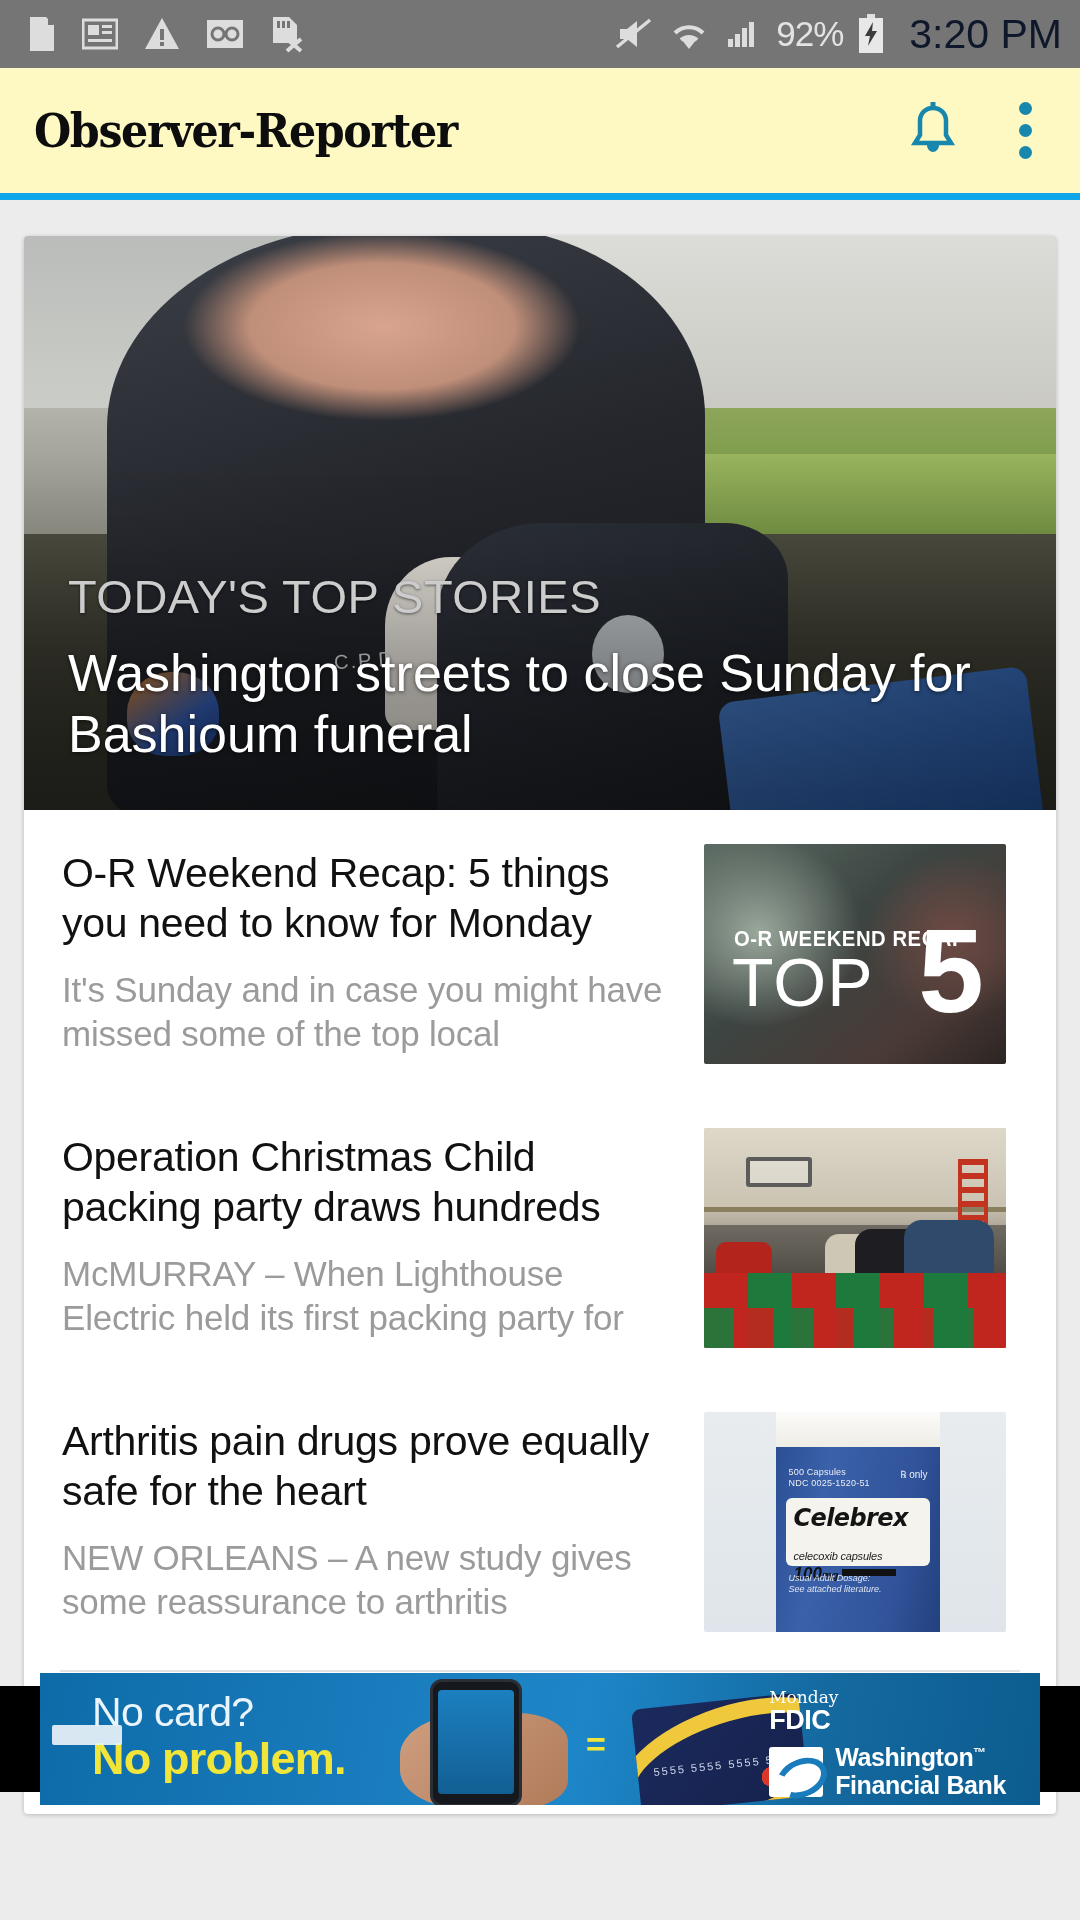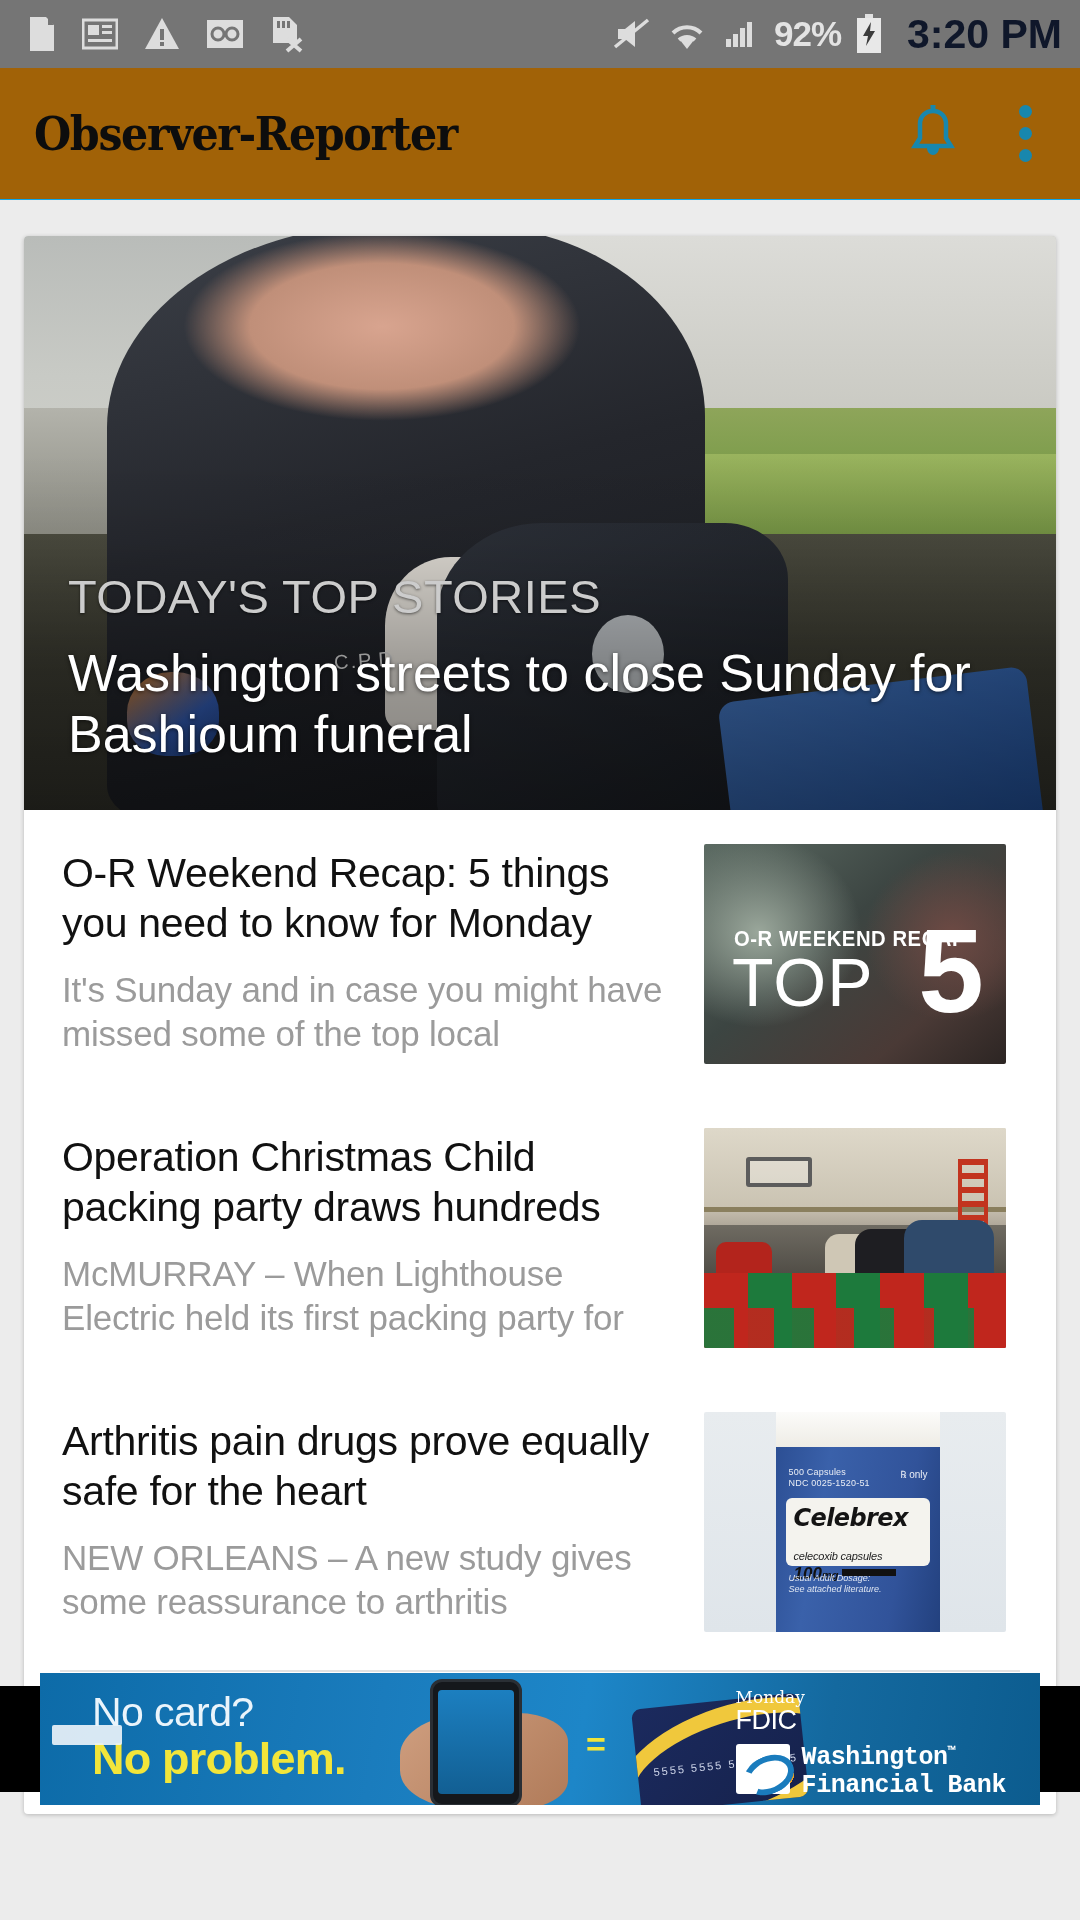--- a/index.html
+++ b/index.html
@@ -7,33 +7,33 @@
     width:1080px; height:1920px;
     background:#ececec;
     font-family:"Liberation Sans", sans-serif;
     overflow:hidden;
   }
 
   
   .status-bar{
     height:68px; background:#757575;
     display:flex; align-items:center;
-    padding:0 18px 0 26px; color:#e8e8e8;font-weight:bold;
+    padding:0 18px 0 26px; color:#e8e8e8;
   }
   .sb-left{ display:flex; align-items:center; gap:26px; flex:1; }
   .sb-right{ display:flex; align-items:center; gap:14px; }
   .sb-ico{ display:block; }
   .batt-pct{ font-size:35px; letter-spacing:-1px; color:#e3e3e3; }
   .clock{ font-size:41px; color:#0f172a; letter-spacing:0px; margin-left:10px; }
 
   
   .app-bar{
-    height:132px; background:#a16207;
+    height:132px; background:#fef9c3;
     display:flex; align-items:center; padding:0 34px;
-    border-bottom:1px solid #0ea5e9;
+    border-bottom:7px solid #0ea5e9;
   }
   .masthead{
     flex:1;
     font-family:"DejaVu Serif", serif;
     font-weight:700; font-style:normal;
     font-size:46px; color:#0d0d0d;
     letter-spacing:-1.5px;
     transform:scaleX(0.93);
     transform-origin:left center;
   }
@@ -227,22 +227,22 @@
   }
   .ad-card:before{ content:""; position:absolute; left:-24px; top:6px; width:210px; height:88px;
     border:16px solid #f0c83c; border-radius:50%; transform:rotate(-12deg); }
   .ad-card-mc{ position:absolute; right:12px; bottom:12px; width:34px; height:22px;
     background:radial-gradient(circle at 32% 50%,#d8372a 0 10px, rgba(0,0,0,0) 10px),
                radial-gradient(circle at 68% 50%,#f0a01e 0 10px, rgba(0,0,0,0) 10px); }
   .ad-card-num{ position:absolute; left:16px; bottom:34px; color:#cfd6ea; font-size:11px;
                 letter-spacing:2px; }
   .ad-bank{ position:absolute; right:34px; top:16px; }
   .ad-member{ font-size:17px; color:#ffffff; font-family:"DejaVu Serif", serif; line-height:1; }
-  .ad-fdic{ font-size:27px; color:#ffffff; font-weight:400; letter-spacing:-.5px; line-height:1.05; }
-  .ad-bankrow{ display:flex; align-items:flex-start; gap:12px; margin-top:10px;font-family:Liberation Mono, monospace; }
+  .ad-fdic{ font-size:27px; color:#ffffff; font-weight:700; letter-spacing:-.5px; line-height:1.05; }
+  .ad-bankrow{ display:flex; align-items:center; gap:12px; margin-top:10px; }
   .ad-bank-mark{ width:54px; height:50px; background:#ffffff; border-radius:3px; position:relative; }
   .ad-bank-mark:after{ content:""; position:absolute; left:7px; top:12px; width:40px; height:26px;
     border:6px solid #1a7cbd; border-radius:50%; border-left-color:transparent; transform:rotate(-24deg); }
   .ad-bank-name{ font-size:25px; font-weight:700; color:#ffffff; line-height:1.1; letter-spacing:-.4px; }
 </style>
 </head>
 <body>
 
 <div class="status-bar">
   <div class="sb-left">

